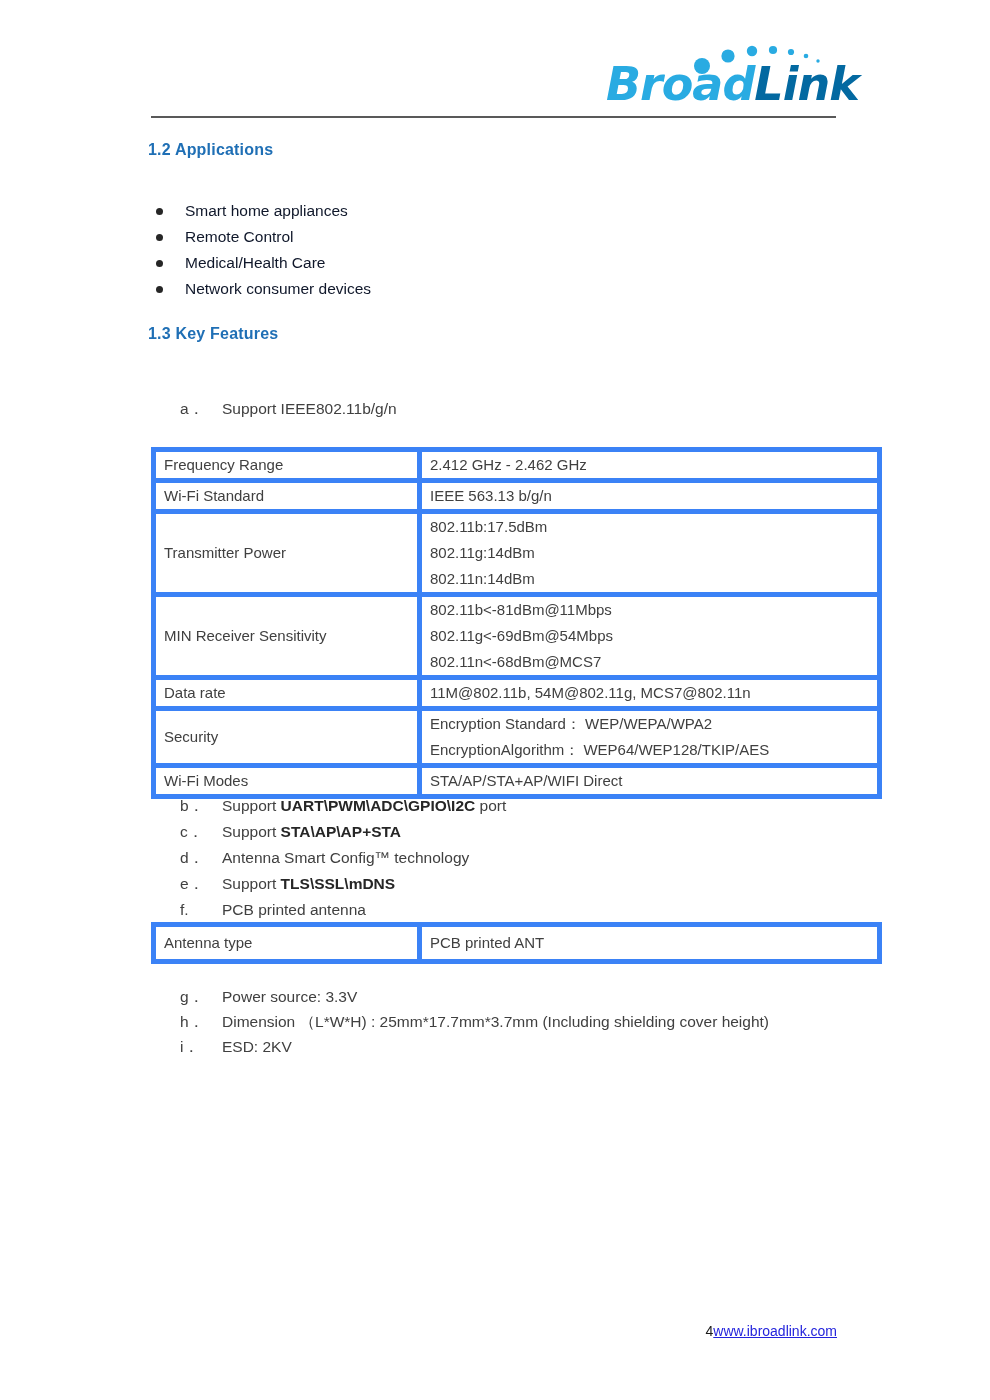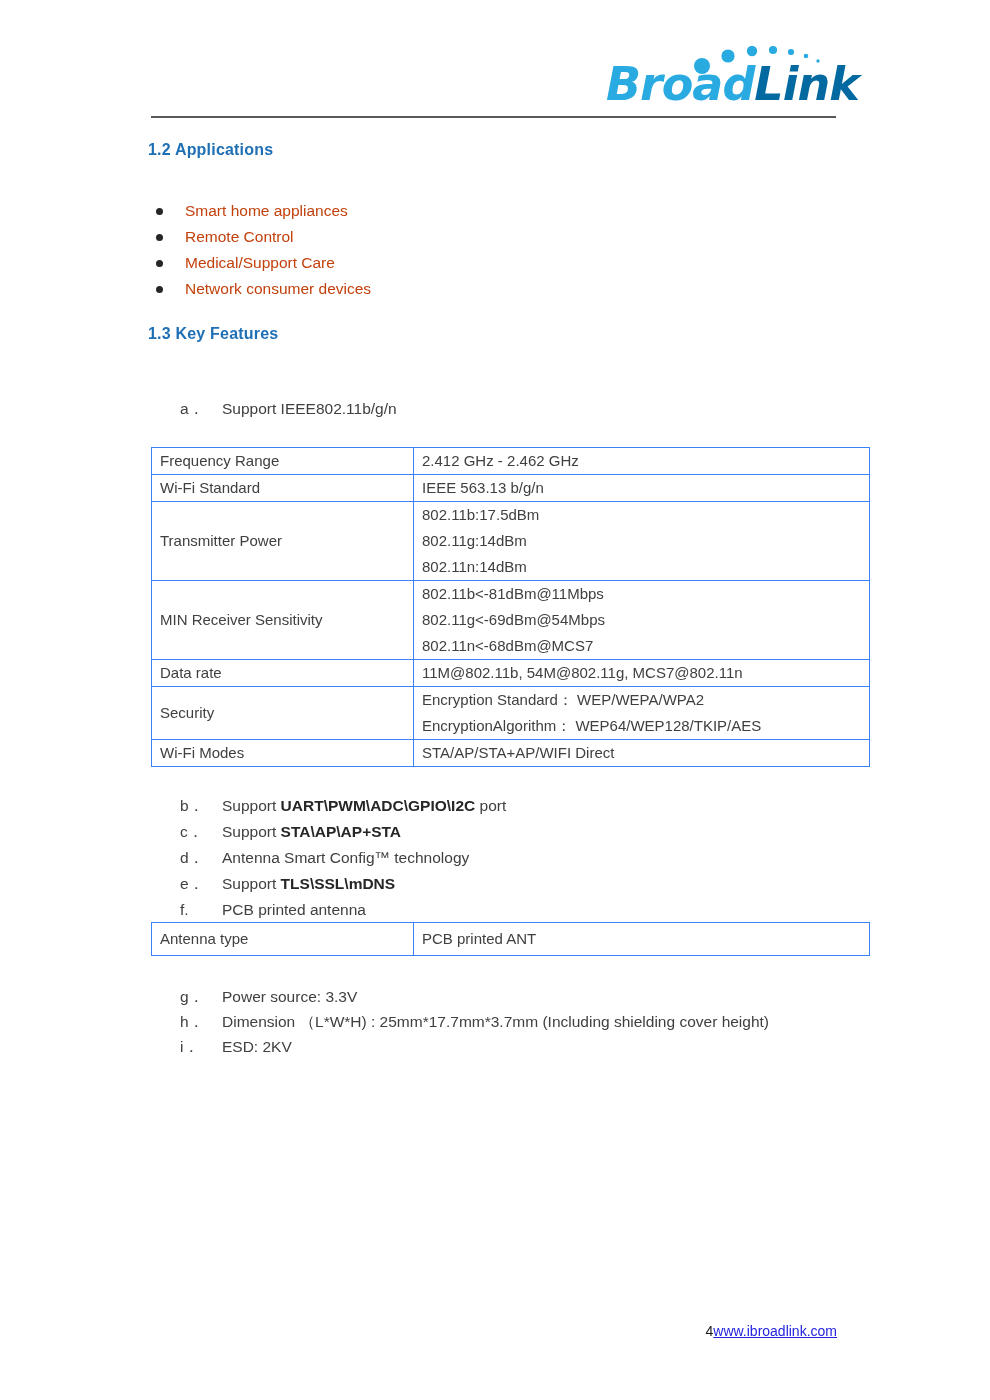--- a/index.html
+++ b/index.html
@@ -91,21 +91,21 @@
     top: 198px;
     margin: 0;
     padding: 0;
     list-style: none;
   }
   .bullets li {
     position: relative;
     height: 26px;
     line-height: 26px;
     font-size: 15.5px;
-    color: #c2410c;
+    color: #0f172a;
     padding-left: 34px;
     white-space: nowrap;
   }
   .bullets li .dot {
     position: absolute;
     left: 5px;
     top: 10px;
     width: 7px;
     height: 7px;
     border-radius: 50%;
@@ -148,21 +148,21 @@
 
   
   table.spec {
     position: absolute;
     border-collapse: collapse;
     table-layout: fixed;
     font-size: 15px;
     color: #404040;
   }
   table.spec td {
-    border: 1px solid #3b82f6;
+    border: 5px solid #3b82f6;
     padding: 0 8px;
     vertical-align: middle;
     font-size: 15px;
     line-height: 26px;
     color: #404040;
   }
   table.spec td.lbl { width: 245px; }
   table.spec td.val { width: 439px; }
   table.spec td .ln { display: block; white-space: nowrap; }
 
@@ -214,21 +214,21 @@
     <li>
       <span class="dot"></span>
       <span>Smart home appliances</span>
     </li>
     <li>
       <span class="dot"></span>
       <span>Remote Control</span>
     </li>
     <li>
       <span class="dot"></span>
-      <span>Medical/Support Care</span>
+      <span>Medical/Health Care</span>
     </li>
     <li>
       <span class="dot"></span>
       <span>Network consumer devices</span>
     </li>
   </ul>
 
   <h2 class="section" id="h-keyfeatures">1.3 Key Features</h2>
 
   <ul class="lettered" id="list-a">

